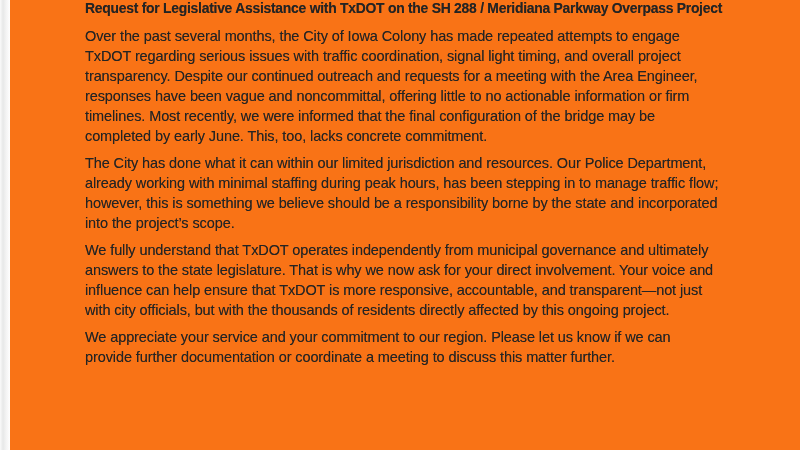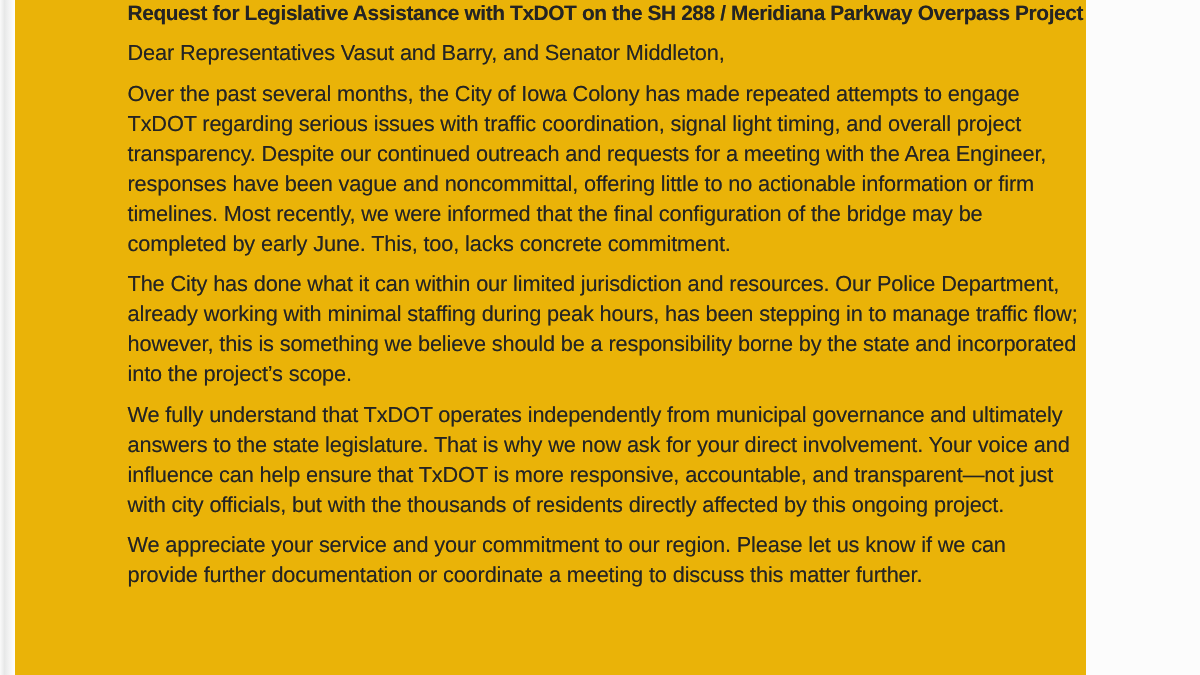--- a/index.html
+++ b/index.html
@@ -6,23 +6,23 @@
     margin: 0;
     padding: 0;
     width: 800px;
     height: 450px;
     overflow: hidden;
     background: #fcfcfc;
     font-family: "Liberation Sans", sans-serif;
   }
   .photo {
     position: relative;
-    width: 724px;
+    width: 800px;
     height: 450px;
-    background: #eab308;
+    background: #f97316;
     overflow: hidden;
   }
   
   .page-edge {
     position: absolute;
     left: 0; top: 0;
     width: 10px; height: 450px;
     background: linear-gradient(to right, #fafafa 0%, #e7e8e8 30%, #f3f3f3 60%, #ffffff 100%);
   }
   .letter {
@@ -49,19 +49,18 @@
     margin: 0 0 7px 0;
   }
 </style>
 </head>
 <body>
 
 <div class="photo">
   <div class="page-edge"></div>
   <div class="letter">
     <h1 class="title">Request for Legislative Assistance with TxDOT on the SH 288 / Meridiana Parkway Overpass Project</h1>
-    <p>Dear Representatives Vasut and Barry, and Senator Middleton,</p>
     <p>Over the past several months, the City of Iowa Colony has made repeated attempts to engage TxDOT regarding serious issues with traffic coordination, signal light timing, and overall project transparency. Despite our continued outreach and requests for a meeting with the Area Engineer, responses have been vague and noncommittal, offering little to no actionable information or firm timelines. Most recently, we were informed that the final configuration of the bridge may be completed by early June. This, too, lacks concrete commitment.</p>
     <p>The City has done what it can within our limited jurisdiction and resources. Our Police Department, already working with minimal staffing during peak hours, has been stepping in to manage traffic flow; however, this is something we believe should be a responsibility borne by the state and incorporated into the project’s scope.</p>
     <p>We fully understand that TxDOT operates independently from municipal governance and ultimately answers to the state legislature. That is why we now ask for your direct involvement. Your voice and influence can help ensure that TxDOT is more responsive, accountable, and transparent—not just with city officials, but with the thousands of residents directly affected by this ongoing project.</p>
     <p>We appreciate your service and your commitment to our region. Please let us know if we can provide further documentation or coordinate a meeting to discuss this matter further.</p>
   </div>
 </div>
 
 </body></html>

